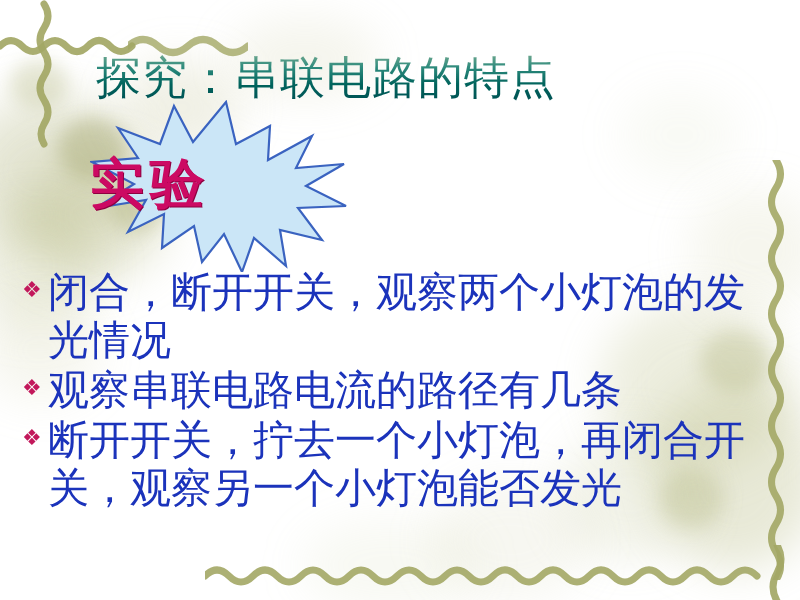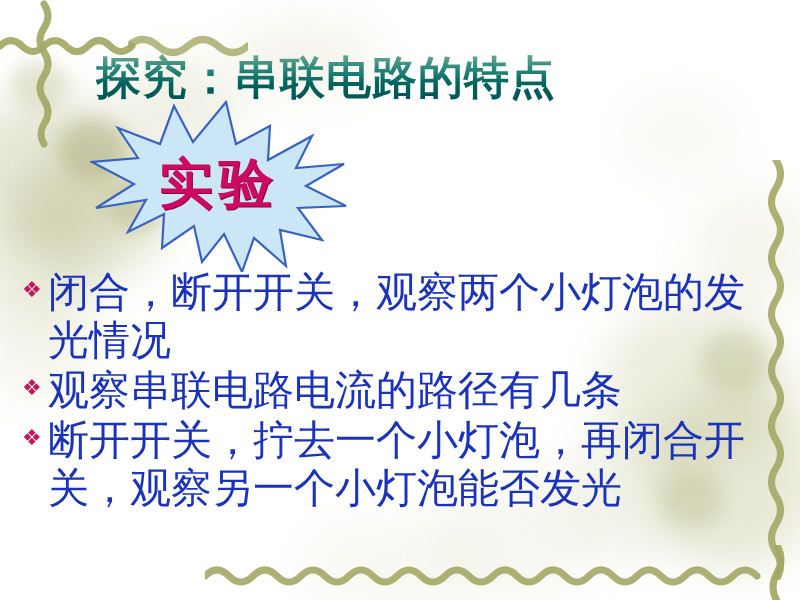--- a/index.html
+++ b/index.html
@@ -39,21 +39,21 @@
   
   #title {
     position: absolute;
     left: 96px;
     top: 51px;
     font-size: 45px;
     line-height: 54px;
     letter-spacing: 1px;
     white-space: nowrap;
     font-family: "DejaVu Serif", "Liberation Serif", serif;
-    font-weight: 700;
+    font-weight: 400;
     color: #006b63;
     background-image: linear-gradient(180deg, #7fae93 0%, #2e8b7d 30%, #00635c 62%, #004f53 100%);
     -webkit-background-clip: text;
     background-clip: text;
     -webkit-text-fill-color: transparent;
   }
 
   
   #starburst {
     position: absolute;
@@ -61,21 +61,21 @@
     top: 100px;
     width: 258px;
     height: 172px;
   }
   #starburst svg { display: block; width: 100%; height: 100%; }
   #starburst-label {
     position: absolute;
     left: 0; right: 0;
     top: 50%;
     transform: translateY(-52%);
-    text-align: center;
+    text-align: left;
     font-family: "DejaVu Serif", "Liberation Serif", serif;
     font-weight: 700;
     font-size: 54px;
     letter-spacing: 6px;
     color: #cc0a63;
     text-shadow: 1px 1px 0 #8e0040;
   }
 
   
   #bullets {

